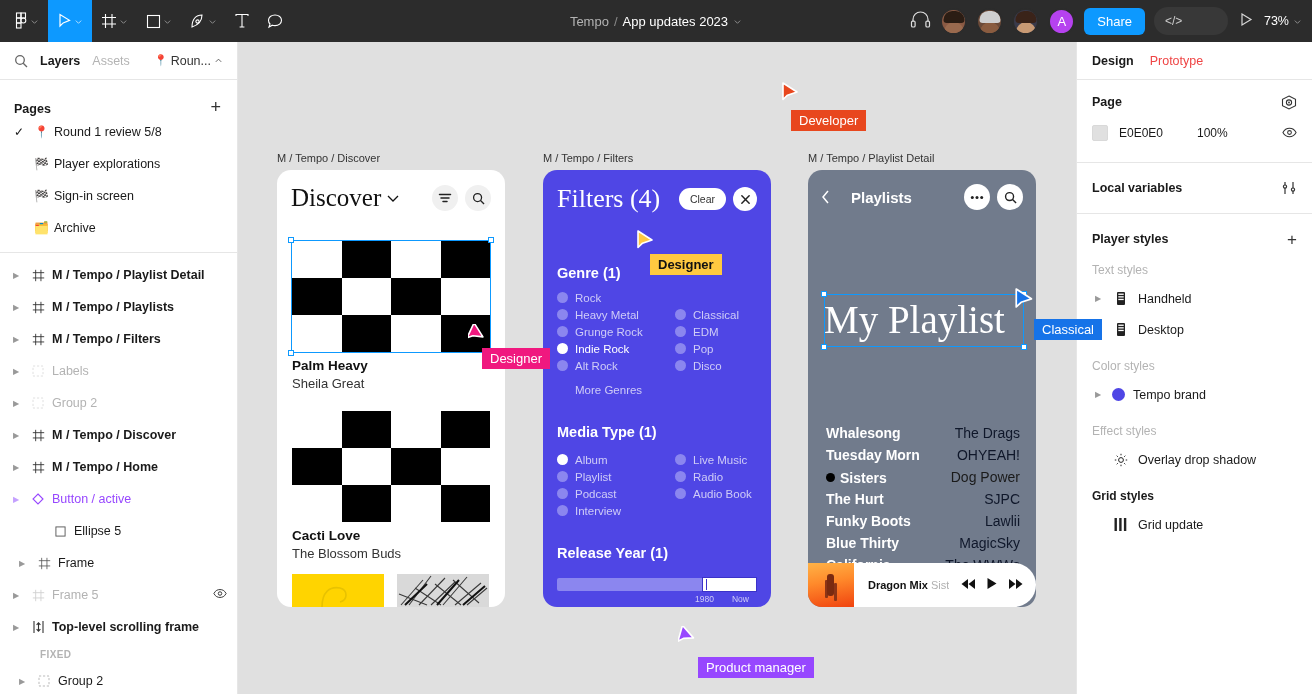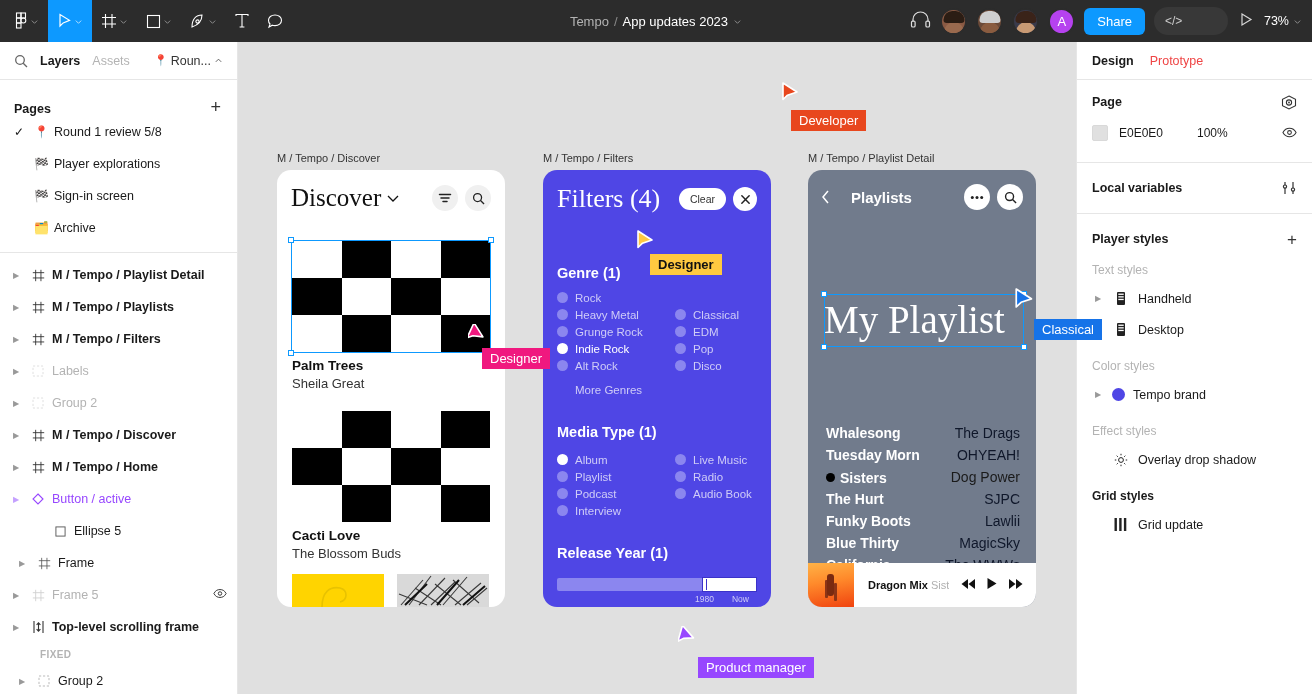--- a/index.html
+++ b/index.html
@@ -186,21 +186,21 @@
   .pl-bigtitle { font-family: "Liberation Serif", serif; font-size: 39px; color: #fff;
                  line-height: 1; white-space: nowrap; }
   .trk { display: flex; align-items: baseline; height: 22px; }
   .trk .nm { font-size: 14px; font-weight: bold; color: #fff; display: flex;
              align-items: center; gap: 5px; }
   .trk .ar { margin-left: auto; font-size: 14px; color: #0f172a; }
   .trk.current .ar { color: #1a1a1a; }
   .dot { width: 9px; height: 9px; border-radius: 50%; background: #000; display: inline-block; }
   .player {
     position: absolute; left: 0; right: 0; bottom: 0; height: 44px; background: #fff;
-    display: flex; align-items: center;
+    display: flex; align-items: center; border-radius: 22px;
   }
   .player-art { width: 46px; height: 44px; flex: none; position: relative; overflow: hidden;
                 background: linear-gradient(170deg,#ffb347 0%,#ff8a2b 42%,#f0430f 100%); }
   .player-art::after {
     content: ''; position: absolute; left: 19px; top: 11px; width: 7px; height: 22px;
     background: #7a2a10; border-radius: 3px;
     box-shadow: -4px 4px 0 -2px #8d3416, 5px 7px 0 -2px #8d3416;
   }
   .player-txt { font-size: 11px; font-weight: bold; color: #111; padding-left: 14px;
                 white-space: nowrap; overflow: hidden; }
@@ -609,21 +609,21 @@
             <i style="background:#fff"></i>
             <i style="background:#000"></i>
             <i style="background:#fff"></i>
           <i style="background:#fff"></i>
             <i style="background:#000"></i>
             <i style="background:#fff"></i>
             <i style="background:#000"></i>
         </div>
       </div>
       <div style="position:absolute; left:15px; top:188px;">
-        <div class="track-title">Palm Trees</div>
+        <div class="track-title">Palm Heavy</div>
         <div class="track-sub" style="margin-top:3px">Sheila Great</div>
       </div>
 
       <div style="position:absolute; left:15px; top:241px; width:198px; height:111px;">
         <div class="checker">
           <i style="background:#fff"></i>
             <i style="background:#000"></i>
             <i style="background:#fff"></i>
             <i style="background:#000"></i>
           <i style="background:#000"></i>

